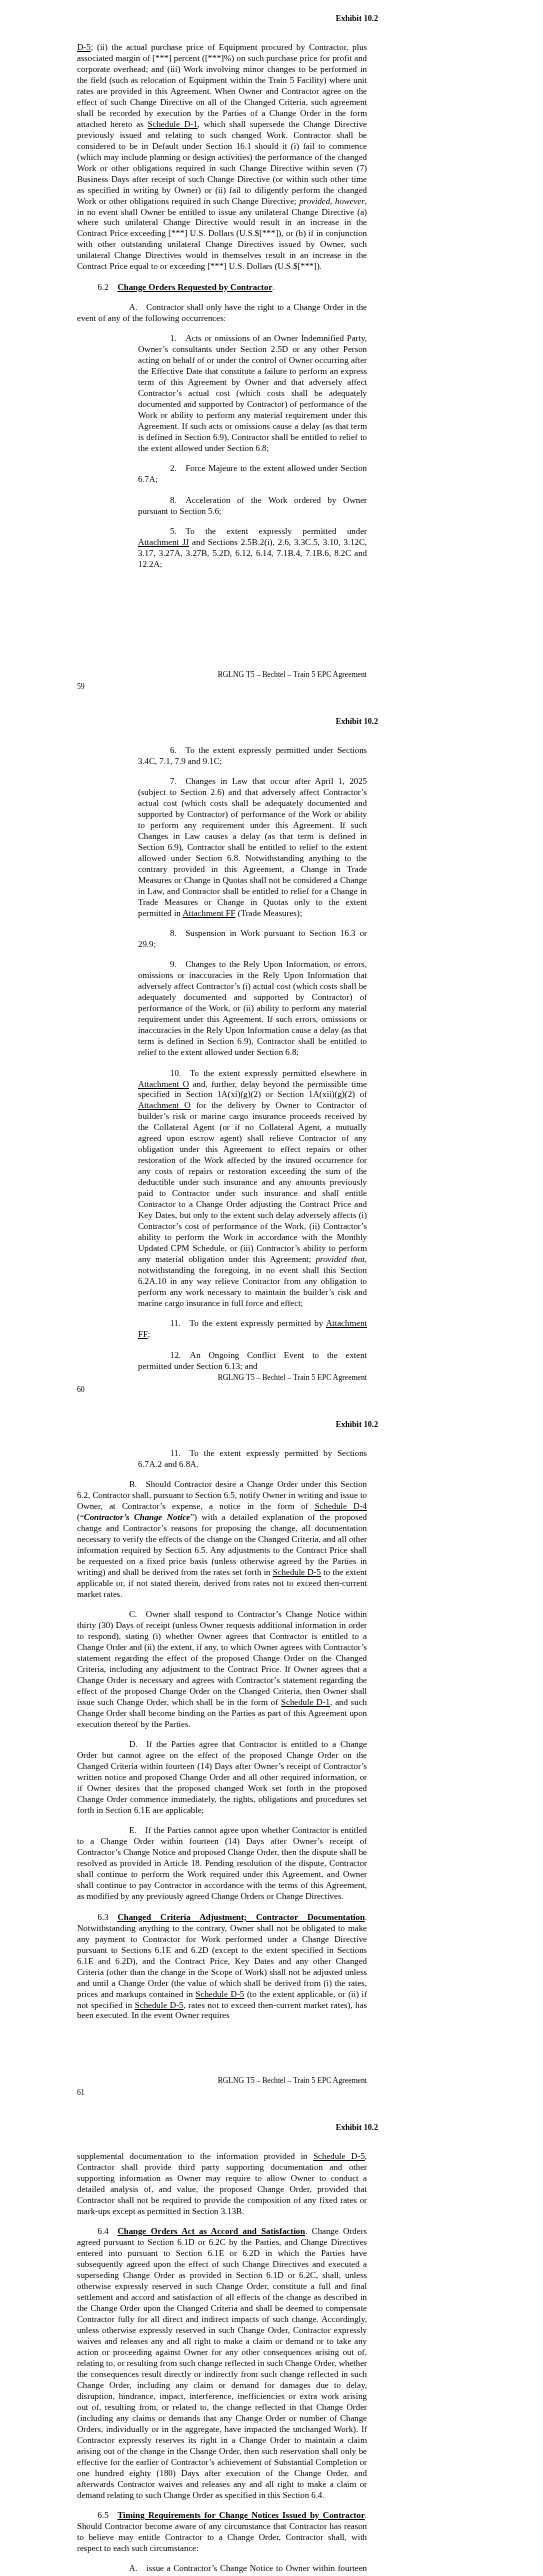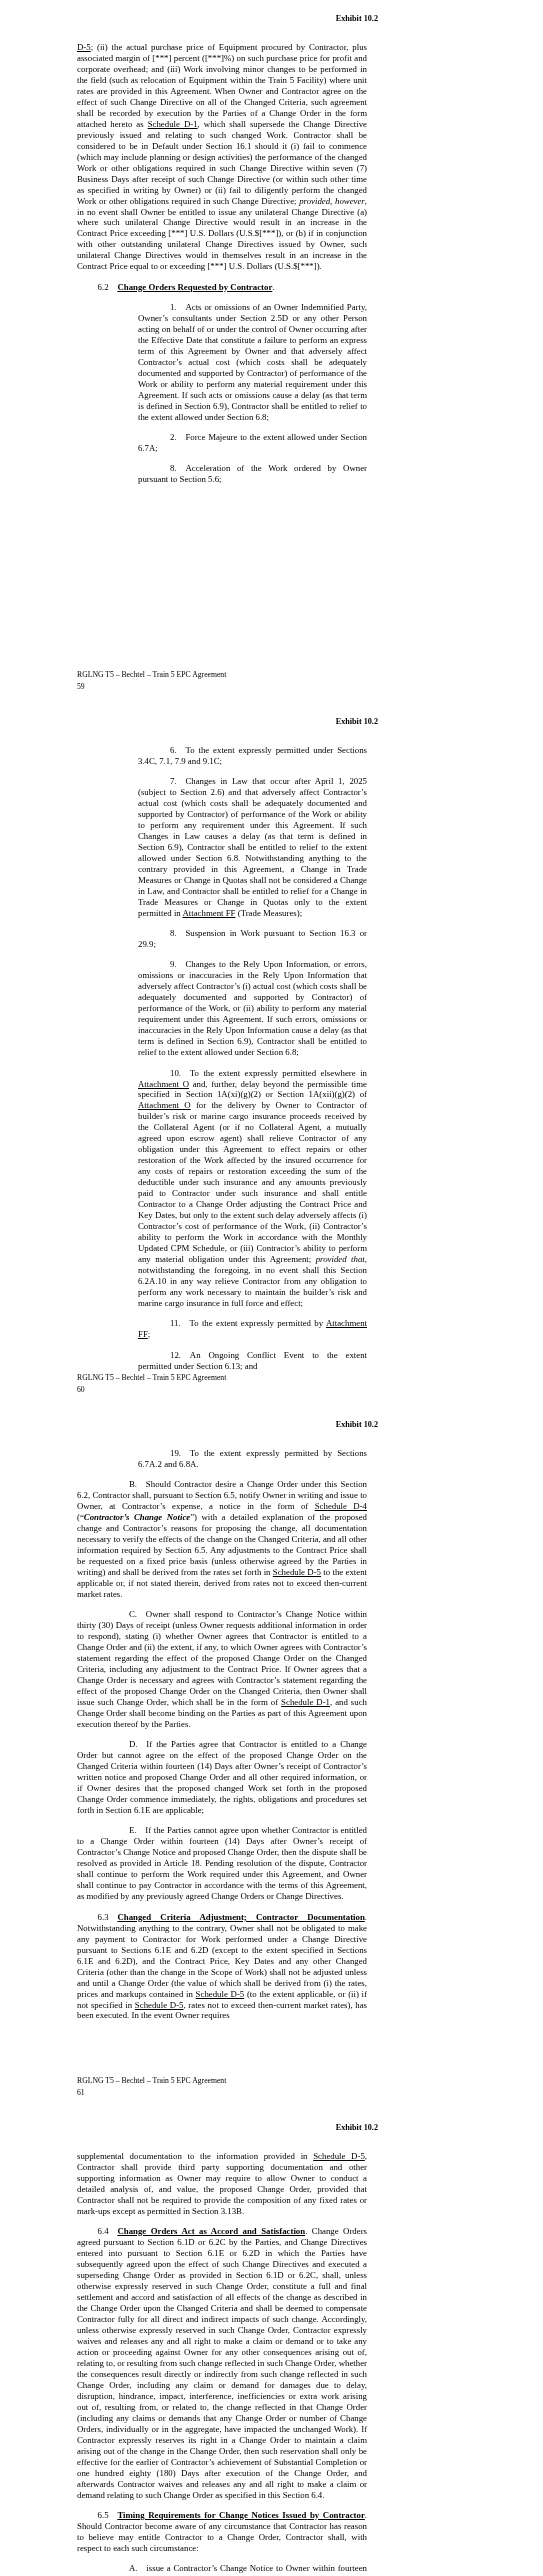--- a/index.html
+++ b/index.html
@@ -45,35 +45,37 @@
   .blk.nm   { margin-left: 61px; text-indent: 32px; }
   .blk u { text-decoration: underline; margin-top: 38px; }
   .page-footer {
     position: absolute;
     left: 77px;
     right: 77px;
     bottom: 11.3px;
     font-size: 7.7px;
     line-height: 1.2;
   }
-  .footer-agreement { text-align: left; }
+  .footer-agreement { text-align: right; }
   .footer-page-number { text-align: left; margin-top: 3.6px; }
 </style>
 </head>
 <body>
 
 <div class="doc">
     <div class="page">
       <div class="page-header">Exhibit 10.2</div>
       <div class="page-body">
         <p class="blk cont"><u>D-5</u>; (ii) the actual purchase price of Equipment procured by Contractor, plus associated margin of [***] percent ([***]%) on such purchase price for profit and corporate overhead; and (iii) Work involving minor changes to be performed in the field (such as relocation of Equipment within the Train 5 Facility) where unit rates are provided in this Agreement. When Owner and Contractor agree on the effect of such Change Directive on all of the Changed Criteria, such agreement shall be recorded by execution by the Parties of a Change Order in the form attached hereto as <u>Schedule D-1</u>, which shall supersede the Change Directive previously issued and relating to such changed Work. Contractor shall be considered to be in Default under Section 16.1 should it (i) fail to commence (which may include planning or design activities) the performance of the changed Work or other obligations required in such Change Directive within seven (7) Business Days after receipt of such Change Directive (or within such other time as specified in writing by Owner) or (ii) fail to diligently perform the changed Work or other obligations required in such Change Directive; <i>provided, however</i>, in no event shall Owner be entitled to issue any unilateral Change Directive (a) where such unilateral Change Directive would result in an increase in the Contract Price exceeding [***] U.S. Dollars (U.S.$[***]), or (b) if in conjunction with other outstanding unilateral Change Directives issued by Owner, such unilateral Change Directives would in themselves result in an increase in the Contract Price equal to or exceeding [***] U.S. Dollars (U.S.$[***]).</p>
         <p class="blk sec">6.2 <b><u>Change Orders Requested by Contractor</u></b>.</p>
+        <p class="blk lt">A. Contractor shall only have the right to a Change Order in the event of any of the following occurrences:</p>
         <p class="blk nm">1. Acts or omissions of an Owner Indemnified Party, Owner’s consultants under Section 2.5D or any other Person acting on behalf of or under the control of Owner occurring after the Effective Date that constitute a failure to perform an express term of this Agreement by Owner and that adversely affect Contractor’s actual cost (which costs shall be adequately documented and supported by Contractor) of performance of the Work or ability to perform any material requirement under this Agreement. If such acts or omissions cause a delay (as that term is defined in Section 6.9), Contractor shall be entitled to relief to the extent allowed under Section 6.8;</p>
         <p class="blk nm">2. Force Majeure to the extent allowed under Section 6.7A;</p>
         <p class="blk nm">8. Acceleration of the Work ordered by Owner pursuant to Section 5.6;</p>
+        <p class="blk nm">5. To the extent expressly permitted under <u>Attachment JJ</u> and Sections 2.5B.2(i), 2.6, 3.3C.5, 3.10, 3.12C, 3.17, 3.27A, 3.27B, 5.2D, 6.12, 6.14, 7.1B.4, 7.1B.6, 8.2C and 12.2A;</p>
       </div>
       <div class="page-footer">
         <div class="footer-agreement">RGLNG T5 – Bechtel – Train 5 EPC Agreement</div>
         <div class="footer-page-number">59</div>
       </div>
     </div>
     <div class="page">
       <div class="page-header">Exhibit 10.2</div>
       <div class="page-body">
         <p class="blk nm">6. To the extent expressly permitted under Sections 3.4C, 7.1, 7.9 and 9.1C;</p>
@@ -85,21 +87,21 @@
         <p class="blk nm">12. An Ongoing Conflict Event to the extent permitted under Section 6.13; and</p>
       </div>
       <div class="page-footer">
         <div class="footer-agreement">RGLNG T5 – Bechtel – Train 5 EPC Agreement</div>
         <div class="footer-page-number">60</div>
       </div>
     </div>
     <div class="page">
       <div class="page-header">Exhibit 10.2</div>
       <div class="page-body">
-        <p class="blk nm">19. To the extent expressly permitted by Sections 6.7A.2 and 6.8A.</p>
+        <p class="blk nm">11. To the extent expressly permitted by Sections 6.7A.2 and 6.8A.</p>
         <p class="blk lt">B. Should Contractor desire a Change Order under this Section 6.2, Contractor shall, pursuant to Section 6.5, notify Owner in writing and issue to Owner, at Contractor’s expense, a notice in the form of <u>Schedule D-4</u> (“<b><i>Contractor’s Change Notice</i></b>”) with a detailed explanation of the proposed change and Contractor’s reasons for proposing the change, all documentation necessary to verify the effects of the change on the Changed Criteria, and all other information required by Section 6.5. Any adjustments to the Contract Price shall be requested on a fixed price basis (unless otherwise agreed by the Parties in writing) and shall be derived from the rates set forth in <u>Schedule D-5</u> to the extent applicable or, if not stated therein, derived from rates not to exceed then-current market rates.</p>
         <p class="blk lt">C. Owner shall respond to Contractor’s Change Notice within thirty (30) Days of receipt (unless Owner requests additional information in order to respond), stating (i) whether Owner agrees that Contractor is entitled to a Change Order and (ii) the extent, if any, to which Owner agrees with Contractor’s statement regarding the effect of the proposed Change Order on the Changed Criteria, including any adjustment to the Contract Price. If Owner agrees that a Change Order is necessary and agrees with Contractor’s statement regarding the effect of the proposed Change Order on the Changed Criteria, then Owner shall issue such Change Order, which shall be in the form of <u>Schedule D-1</u>, and such Change Order shall become binding on the Parties as part of this Agreement upon execution thereof by the Parties.</p>
         <p class="blk lt">D. If the Parties agree that Contractor is entitled to a Change Order but cannot agree on the effect of the proposed Change Order on the Changed Criteria within fourteen (14) Days after Owner’s receipt of Contractor’s written notice and proposed Change Order and all other required information, or if Owner desires that the proposed changed Work set forth in the proposed Change Order commence immediately, the rights, obligations and procedures set forth in Section 6.1E are applicable;</p>
         <p class="blk lt">E. If the Parties cannot agree upon whether Contractor is entitled to a Change Order within fourteen (14) Days after Owner’s receipt of Contractor’s Change Notice and proposed Change Order, then the dispute shall be resolved as provided in Article 18. Pending resolution of the dispute, Contractor shall continue to perform the Work required under this Agreement, and Owner shall continue to pay Contractor in accordance with the terms of this Agreement, as modified by any previously agreed Change Orders or Change Directives.</p>
         <p class="blk sec">6.3 <b><u>Changed Criteria Adjustment; Contractor Documentation</u></b>. Notwithstanding anything to the contrary, Owner shall not be obligated to make any payment to Contractor for Work performed under a Change Directive pursuant to Sections 6.1E and 6.2D (except to the extent specified in Sections 6.1E and 6.2D), and the Contract Price, Key Dates and any other Changed Criteria (other than the change in the Scope of Work) shall not be adjusted unless and until a Change Order (the value of which shall be derived from (i) the rates, prices and markups contained in <u>Schedule D-5</u> (to the extent applicable, or (ii) if not specified in <u>Schedule D-5</u>, rates not to exceed then-current market rates), has been executed. In the event Owner requires</p>
       </div>
       <div class="page-footer">
         <div class="footer-agreement">RGLNG T5 – Bechtel – Train 5 EPC Agreement</div>
         <div class="footer-page-number">61</div>
       </div>

